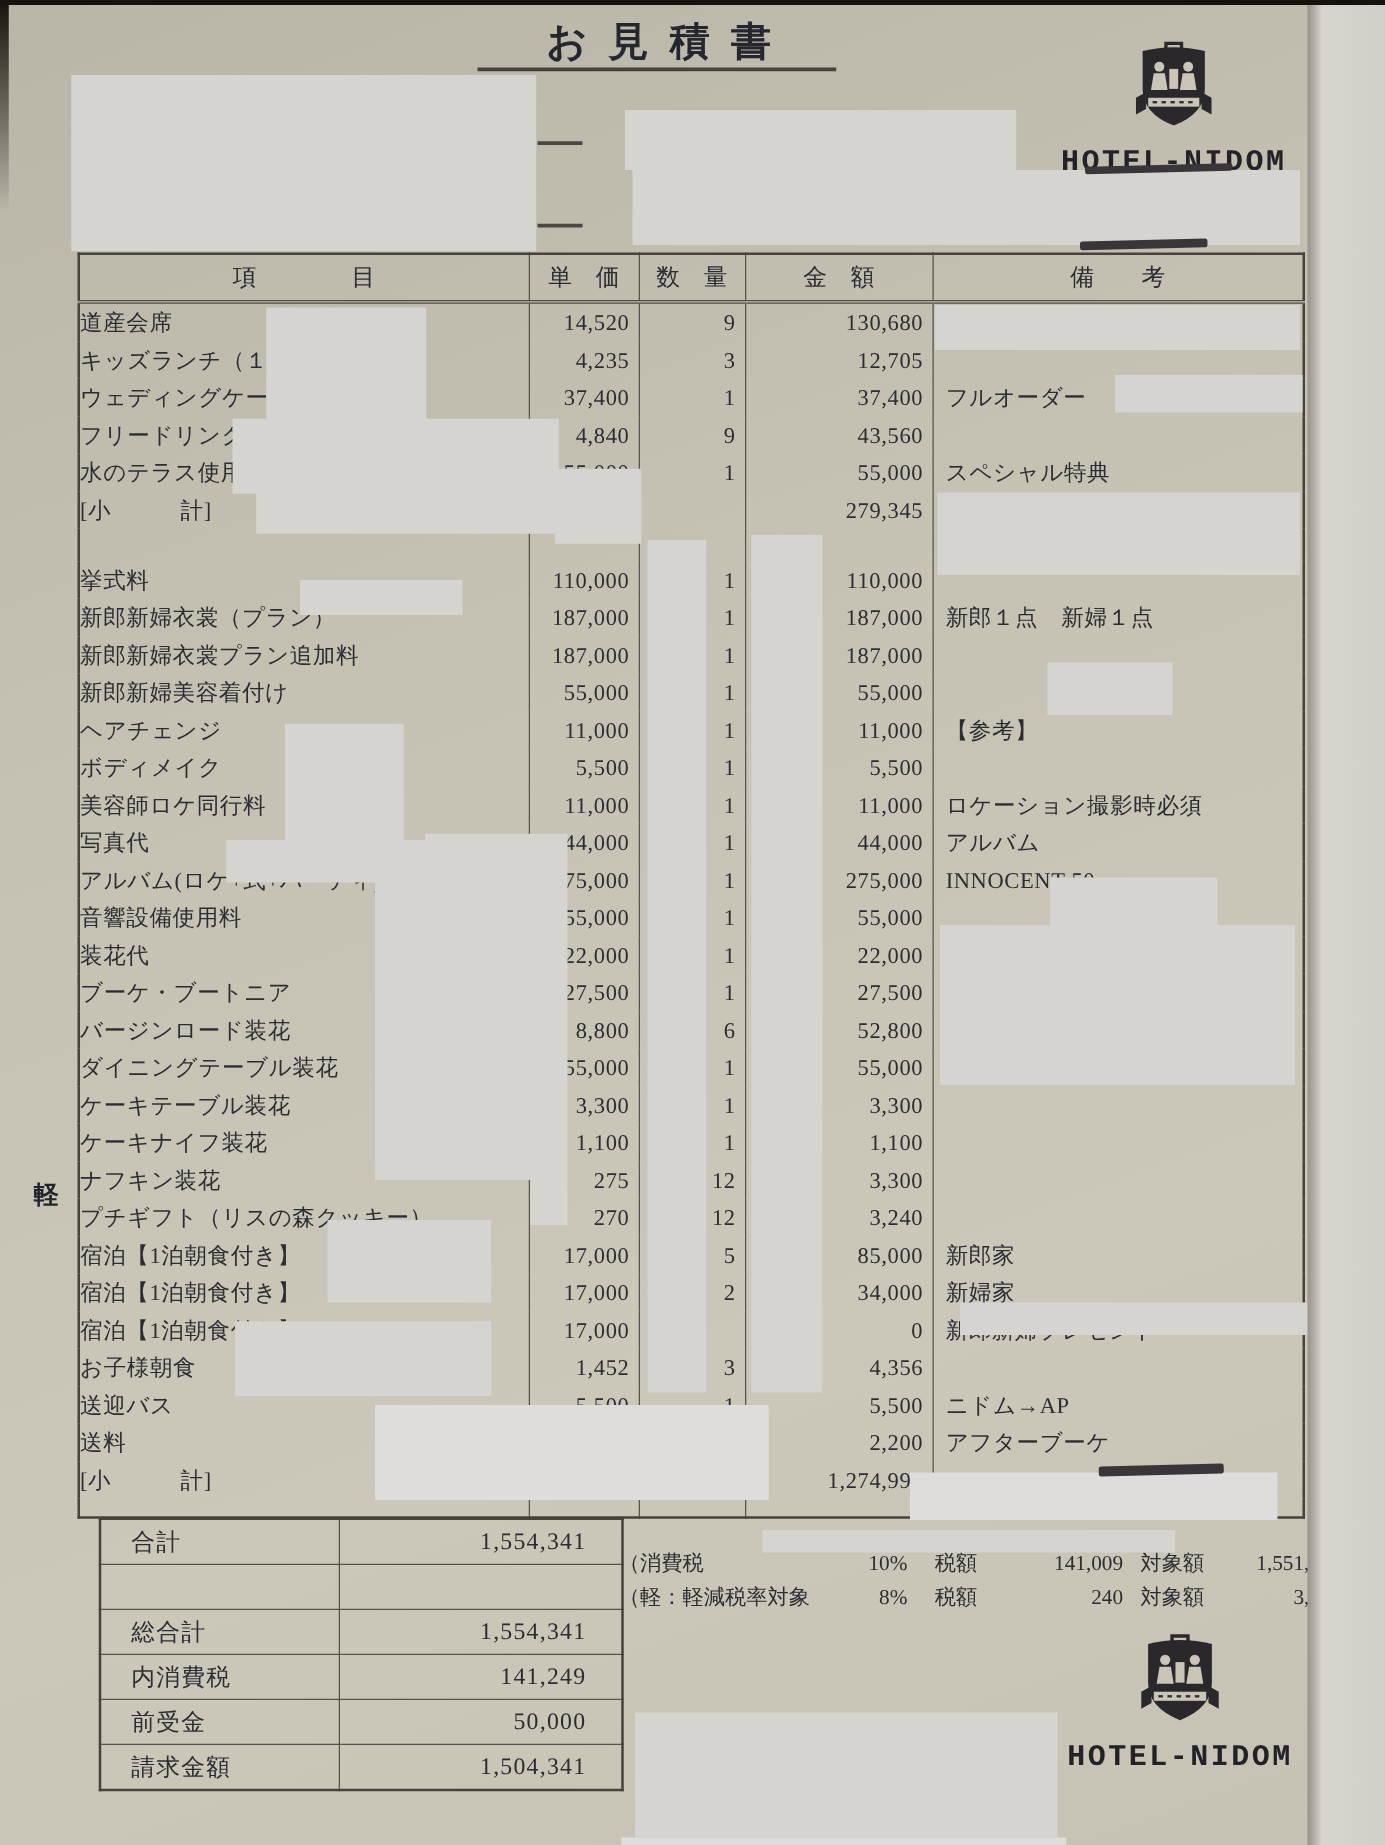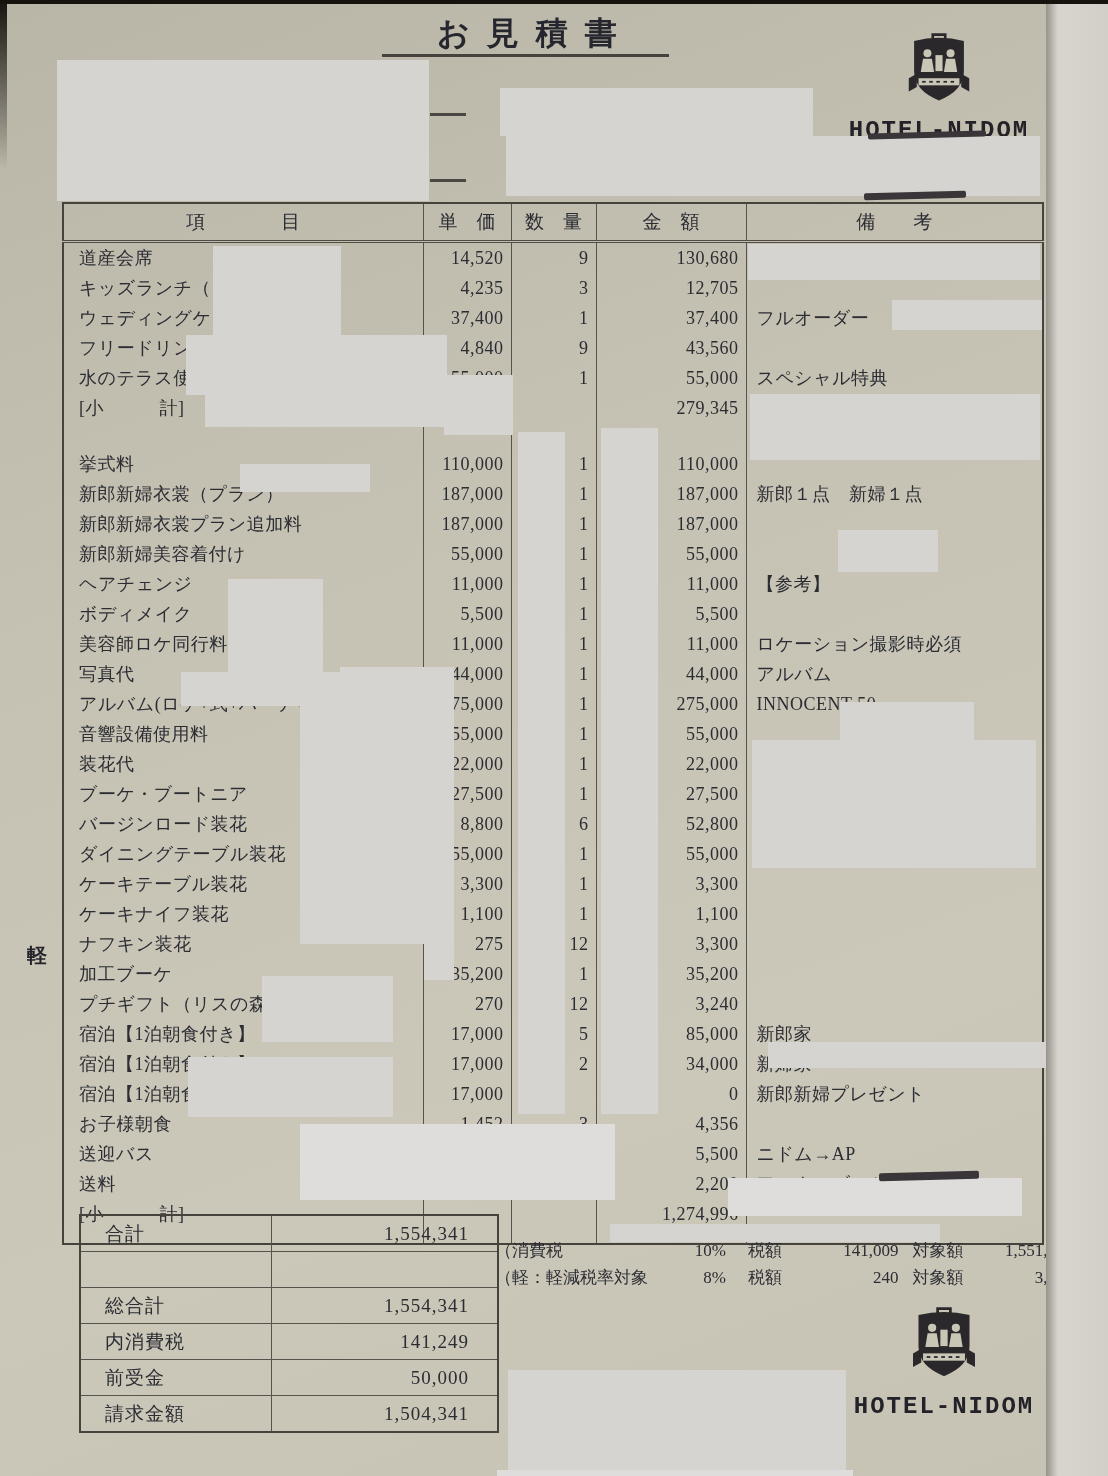--- a/index.html
+++ b/index.html
@@ -25,21 +25,21 @@
   
   table.items{position:absolute;left:62px;top:198px;width:980px;border-collapse:collapse;
          table-layout:fixed;border:2px solid #45433c;}
   table.items th{height:34px;font-size:19px;font-weight:normal;color:#2c2c33;
          border:1px solid #55534b;border-bottom:3px double #4e4c44;white-space:nowrap;}
   table.items td{height:28px;font-size:18px;line-height:28px;letter-spacing:0.5px;
          border-left:1px solid #55534b;border-right:1px solid #55534b;
          overflow:hidden;white-space:nowrap;}
   table.items tr.blank-row td{height:24px;}
   table.items tr.filler-row td{height:12px;}
-  .c-item{text-align:left;padding-left:15px;}
+  .c-item{text-align:left;padding-left:0;}
   .c-num{text-align:right;padding-right:7px;}
   .c-remark{text-align:left;padding-left:10px;}
 
   .margin-marker{position:absolute;left:27px;top:938px;font-size:20px;font-weight:700;color:#23232b;}
 
   
   table.summary{position:absolute;left:63px;top:1210px;width:420px;border-collapse:collapse;
          border:2px solid #45433c;margin-left:16px;}
   table.summary td{height:33px;border:1px solid #55534b;font-size:19px;letter-spacing:1px;white-space:nowrap;}
   .s-label{width:165px;text-align:left;padding-left:24px;}
@@ -277,27 +277,20 @@
             <td class="c-num">1,100</td>
             <td class="c-num">1</td>
             <td class="c-num">1,100</td>
             <td class="c-remark"></td>
           </tr>
           <tr>
             <td class="c-item">ナフキン装花</td>
             <td class="c-num">275</td>
             <td class="c-num">12</td>
             <td class="c-num">3,300</td>
-            <td class="c-remark"></td>
-          </tr>
-          <tr>
-            <td class="c-item">加工ブーケ</td>
-            <td class="c-num">35,200</td>
-            <td class="c-num">1</td>
-            <td class="c-num">35,200</td>
             <td class="c-remark"></td>
           </tr>
           <tr>
             <td class="c-item">プチギフト（リスの森クッキー）</td>
             <td class="c-num">270</td>
             <td class="c-num">12</td>
             <td class="c-num">3,240</td>
             <td class="c-remark"></td>
           </tr>
           <tr>

